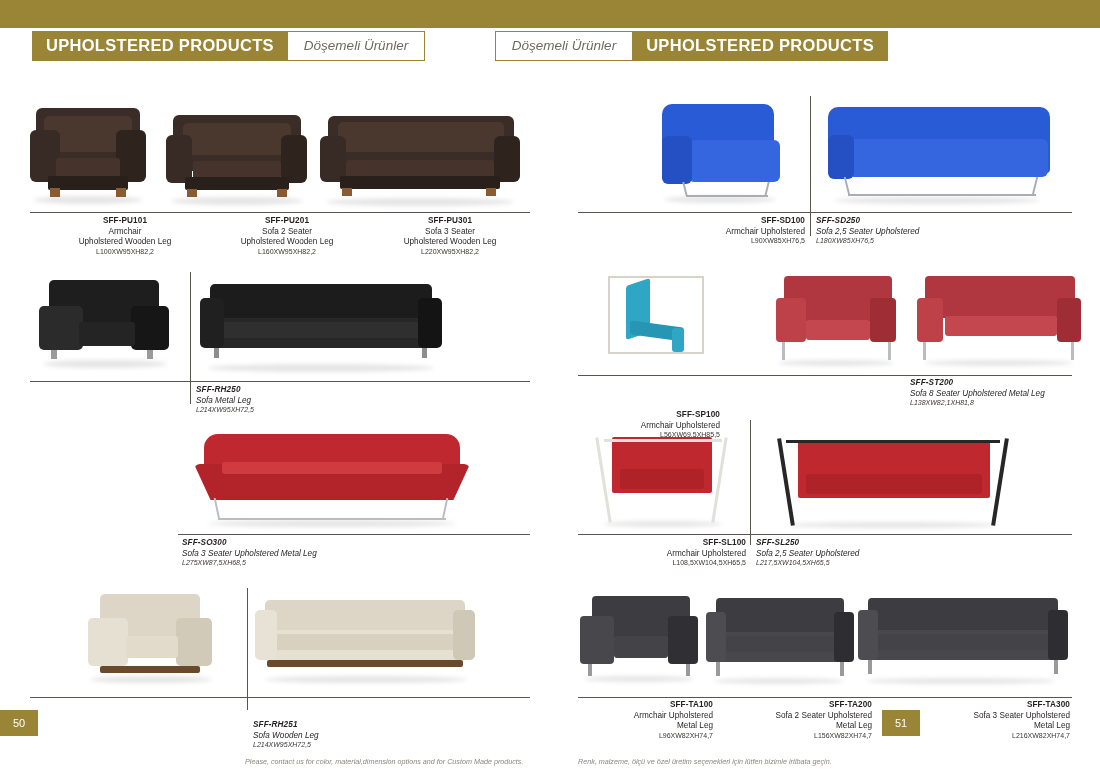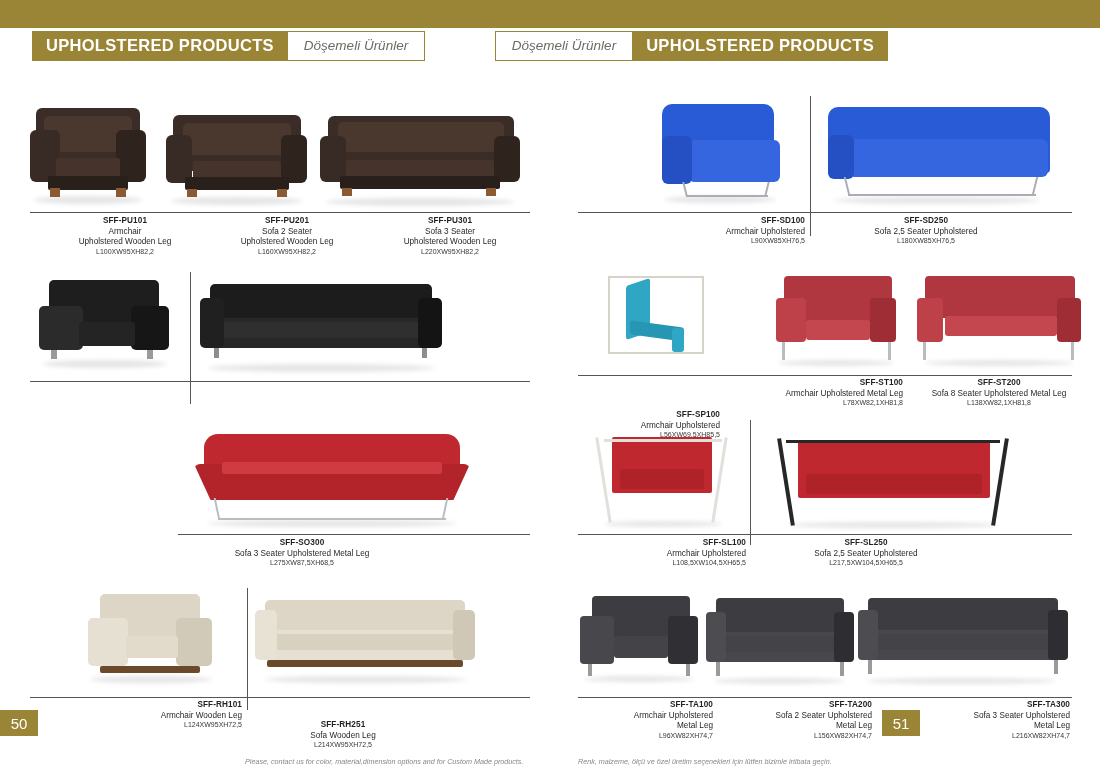--- a/index.html
+++ b/index.html
@@ -44,26 +44,26 @@
   .hdr-right .hdr-sub { border-right:none; }
   .hrule { height:0.7px; background:#58544e; }
   .vrule { width:0.7px; background:#58544e; }
 
   .cap { position:absolute; font-size:8.2px; line-height:1.28; }
   .cap .code { font-weight:700; letter-spacing:.1px; }
   .cap .desc { }
   .cap .dim { font-size:7px; color:#3a3733; letter-spacing:0; }
   .cap.center { text-align:center; }
   .cap.right { text-align:right; }
-  .cap.left { text-align:center; }
+  .cap.left { text-align:left;font-style:italic; }
 
   
   .pgnum {
     position:absolute; bottom:40px; width:38px; height:26px;
-    background:#9a8435; color:#ffffff; font-size:15px;
+    background:#9a8435; color:#ffffff; font-size:11px;
     display:flex; align-items:center; justify-content:center;
   }
   .pgnum.left { left:0; }
   .pgnum.right { right:0; }
 
   
   .footnote {
     position:absolute; bottom:12px; font-size:7.2px; font-style:italic; color:#8b8880;
   }
   .footnote.left { left:245px; }
@@ -171,20 +171,25 @@
     <div class="arm" style="left:2px;top:20px;width:24px;height:50px;background:#202020;border-radius:5px;"></div>
     <div class="arm" style="left:220px;top:20px;width:24px;height:50px;background:#141414;border-radius:5px;"></div>
     <div class="leg" style="left:16px;top:70px;width:5px;height:10px;background:#8d8d8d;"></div>
     <div class="leg" style="left:224px;top:70px;width:5px;height:10px;background:#8d8d8d;"></div>
   </div>
 
   <div class="vrule" style="position:absolute;left:190px;top:272px;height:132px;"></div>
   <div class="hrule" style="position:absolute;left:30px;top:381px;width:160px;"></div>
   <div class="hrule" style="position:absolute;left:190px;top:381px;width:340px;"></div>
 
+  <div class="cap left" style="left:196px;top:385px;width:180px;">
+    <div class="code">SFF-RH250</div>
+    <div class="desc">Sofa Metal Leg</div>
+    <div class="dim">L214XW95XH72,5</div>
+  </div>
 
   <div class="furn" style="left:188px;top:428px;width:290px;height:100px;">
     <div class="shadow" style="left:20px;top:92px;width:248px;height:7px;"></div>
     <div class="body" style="left:16px;top:6px;width:256px;height:34px;background:#c0282f;border-radius:14px 14px 0 0;"></div>
     <div class="body" style="left:6px;top:36px;width:276px;height:36px;background:#b3232a;border-radius:6px;clip-path:polygon(0 0,100% 0,94% 100%,6% 100%);"></div>
     <div class="cush" style="left:34px;top:34px;width:220px;height:12px;background:#cf3b41;"></div>
     <div class="leg" style="left:28px;top:70px;width:2px;height:22px;background:#b9bcc0;transform:skewX(12deg);"></div>
     <div class="leg" style="left:256px;top:70px;width:2px;height:22px;background:#b9bcc0;transform:skewX(-12deg);"></div>
     <div class="leg" style="left:30px;top:90px;width:228px;height:2px;background:#b9bcc0;"></div>
   </div>
@@ -212,25 +217,20 @@
     <div class="cush" style="left:18px;top:38px;width:182px;height:16px;background:#d8d1c0;"></div>
     <div class="arm" style="left:0px;top:14px;width:22px;height:50px;background:#e8e2d5;border-radius:5px;"></div>
     <div class="arm" style="left:198px;top:14px;width:22px;height:50px;background:#cfc8b7;border-radius:5px;"></div>
     <div class="leg" style="left:12px;top:64px;width:196px;height:7px;background:#6b4a2c;border-radius:2px;"></div>
   </div>
 
   <div class="vrule" style="position:absolute;left:247px;top:588px;height:122px;"></div>
   <div class="hrule" style="position:absolute;left:30px;top:697px;width:217px;"></div>
   <div class="hrule" style="position:absolute;left:247px;top:697px;width:283px;"></div>
 
-  <div class="cap right" style="left:60px;top:700px;width:182px;">
-    <div class="code">SFF-RH101</div>
-    <div class="desc">Armchair Wooden Leg</div>
-    <div class="dim">L124XW95XH72,5</div>
-  </div>
   <div class="cap left" style="left:253px;top:700px;width:180px;margin-top:20px;">
     <div class="code">SFF-RH251</div>
     <div class="desc">Sofa Wooden Leg</div>
     <div class="dim">L214XW95XH72,5</div>
   </div>
 
   <div class="furn" style="left:650px;top:100px;width:140px;height:105px;">
     <div class="shadow" style="left:14px;top:96px;width:112px;height:7px;"></div>
     <div class="body" style="left:12px;top:4px;width:112px;height:76px;background:#2a5bd7;border-radius:10px 10px 4px 4px;"></div>
     <div class="body" style="left:38px;top:40px;width:92px;height:42px;background:#3566e0;border-radius:6px;"></div>
@@ -290,25 +290,20 @@
     <div class="cush" style="left:30px;top:48px;width:112px;height:20px;background:#c4474f;"></div>
     <div class="leg" style="left:8px;top:74px;width:3px;height:18px;background:#b9bcc0;"></div>
     <div class="leg" style="left:156px;top:74px;width:3px;height:18px;background:#b9bcc0;"></div>
   </div>
 
   <div class="hrule" style="position:absolute;left:578px;top:375px;width:494px;"></div>
   <div class="cap right" style="left:590px;top:378px;width:130px;margin-top:32px;">
     <div class="code">SFF-SP100</div>
     <div class="desc">Armchair Upholstered</div>
     <div class="dim">L56XW69,5XH85,5</div>
-  </div>
-  <div class="cap right" style="left:748px;top:378px;width:155px;">
-    <div class="code">SFF-ST100</div>
-    <div class="desc">Armchair Upholstered Metal Leg</div>
-    <div class="dim">L78XW82,1XH81,8</div>
   </div>
   <div class="cap left" style="left:910px;top:378px;width:178px;">
     <div class="code">SFF-ST200</div>
     <div class="desc">Sofa 8 Seater Upholstered Metal Leg</div>
     <div class="dim">L138XW82,1XH81,8</div>
   </div>
 
   <div class="furn" style="left:590px;top:425px;width:150px;height:105px;">
     <div class="shadow" style="left:14px;top:96px;width:118px;height:6px;"></div>
     <div class="body" style="left:22px;top:12px;width:100px;height:56px;background:#c0282f;border-radius:2px;"></div>

